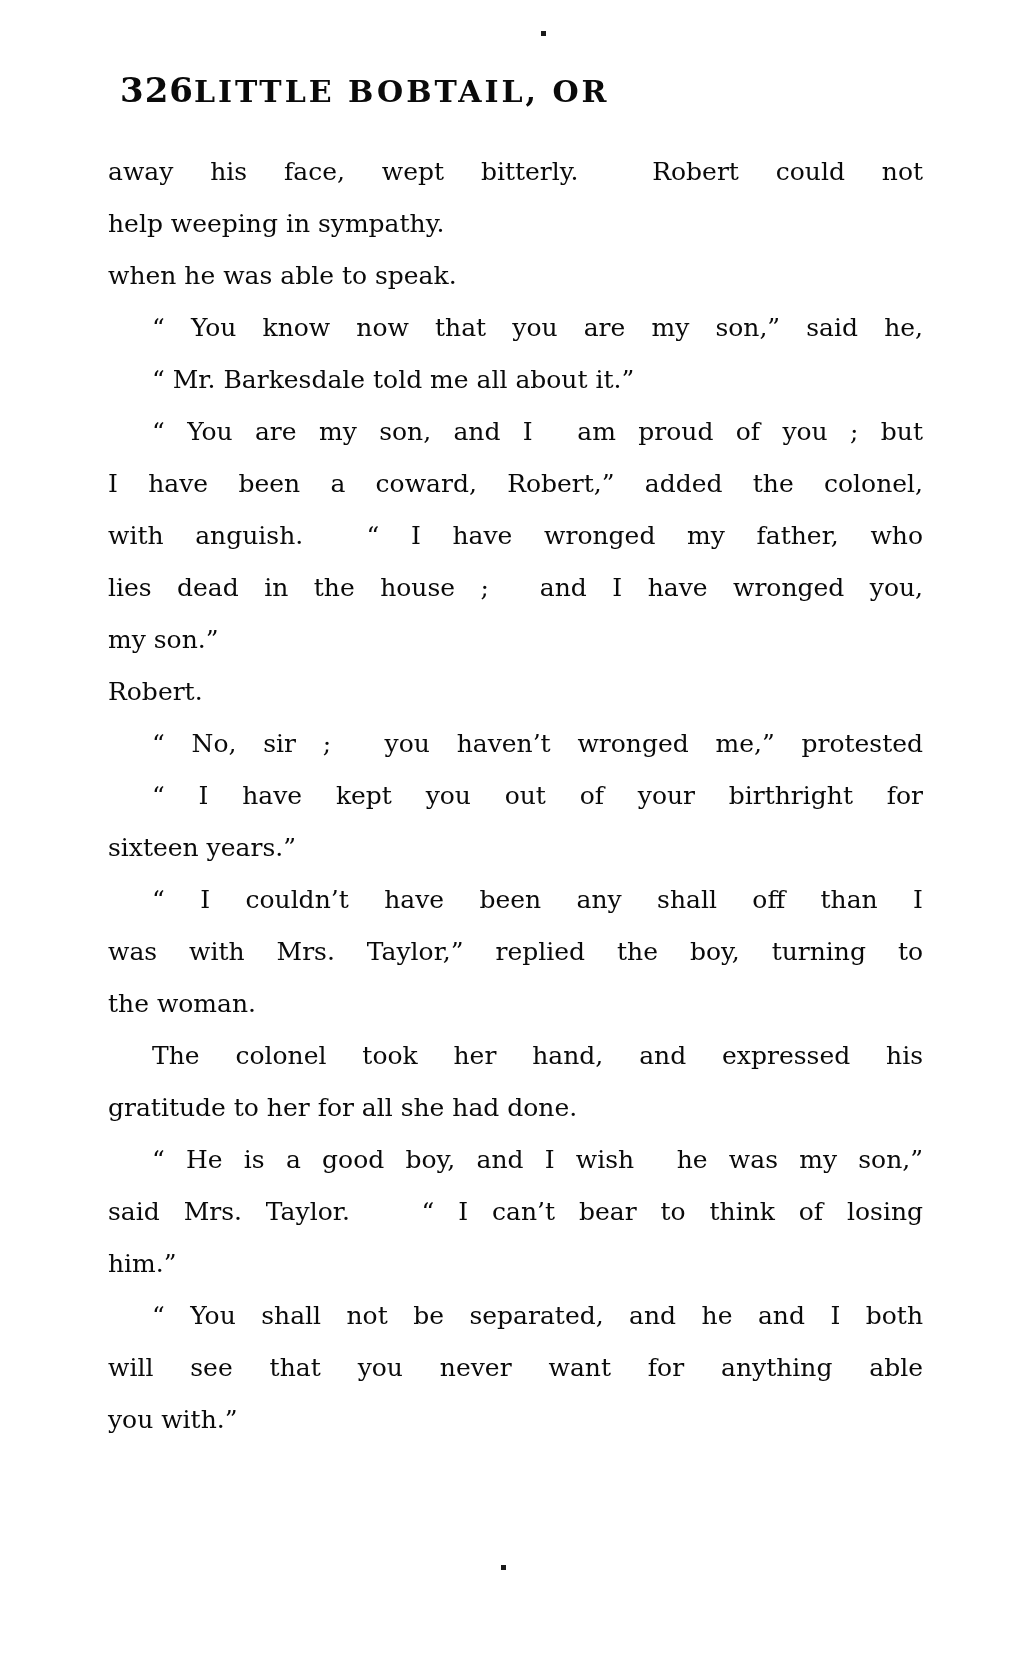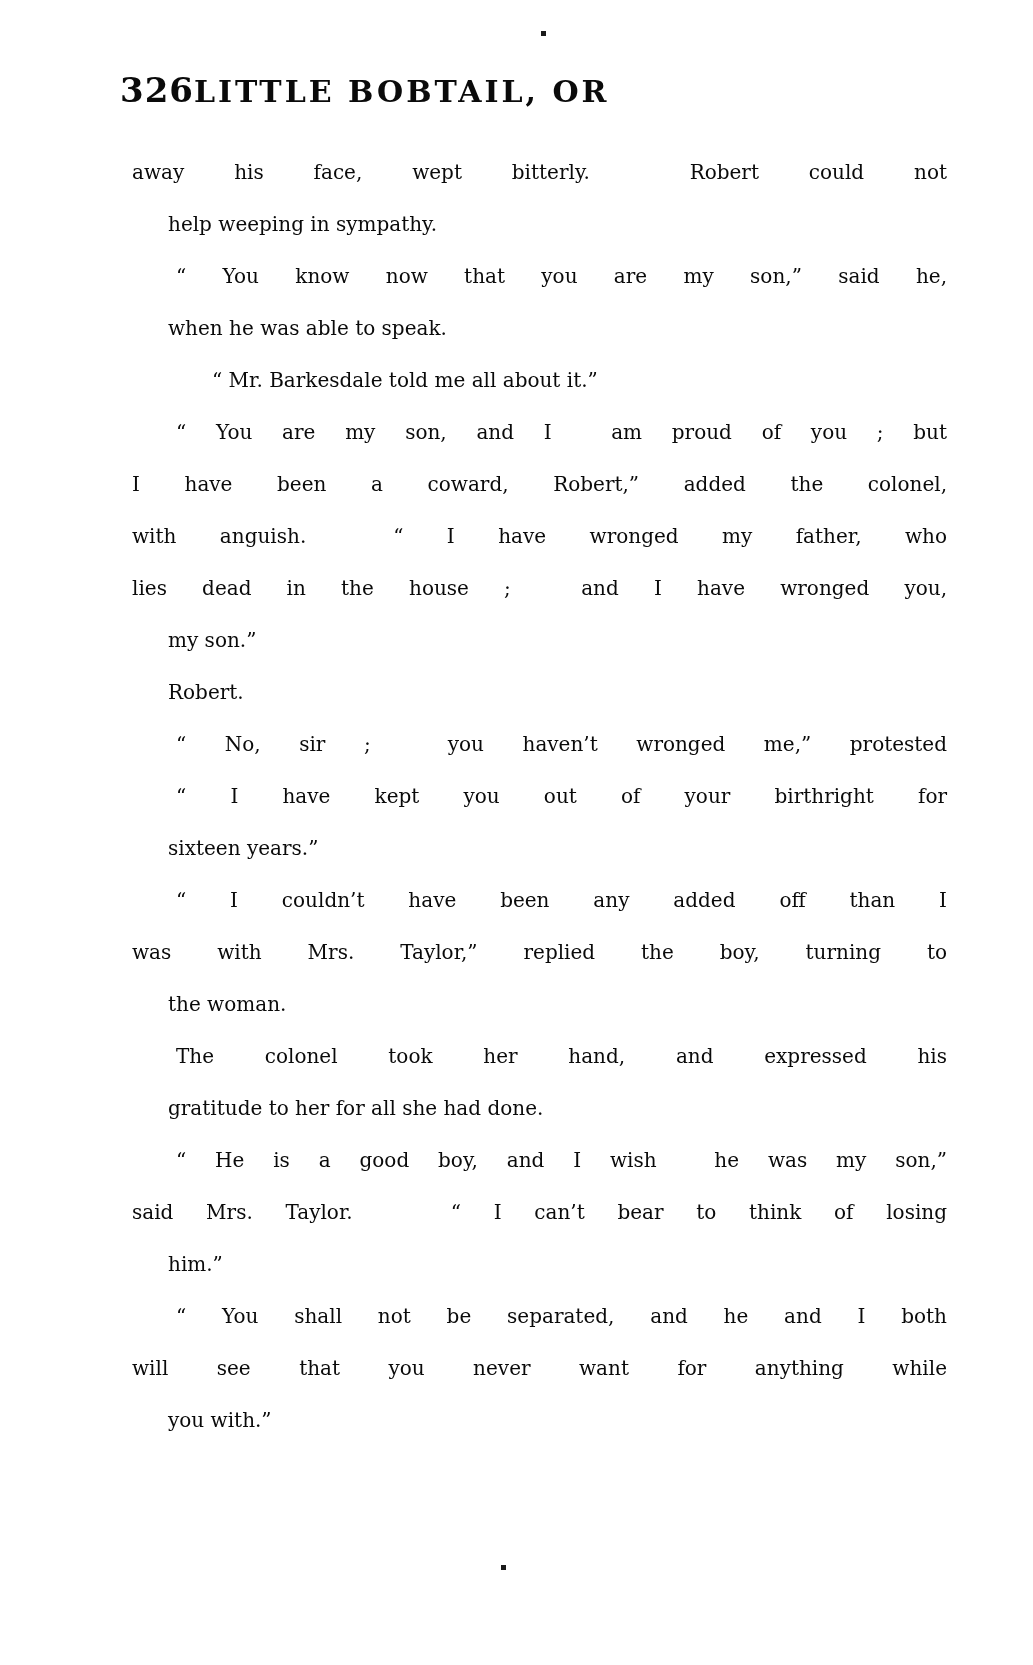--- a/index.html
+++ b/index.html
@@ -34,34 +34,33 @@
     flex: 1;
     text-align: left;
     font-size: 30px;
     font-weight: bold;
     letter-spacing: 3px;
     padding-right: 60px;
   }
   .text-block {
     position: absolute;
     top: 146px;
-    left: 132px;
+    left: 108px;
     width: 815px;
-    font-size: 20px;
+    font-size: 25px;
     line-height: 52px;
   }
   .para { margin: 0; }
   .line {
     text-align: justify;
     text-align-last: justify;
     white-space: normal;
   }
   .line.last {
     text-align-last: left;
-    margin-left: 36px;
   }
   .para.indent .line.first {
     padding-left: 44px;
   }
   .speck {
     position: absolute;
     width: 5px;
     height: 5px;
     background: #1a1a1a;
   }
@@ -76,55 +75,55 @@
   <div class="header">
     <span class="page-number">326</span>
     <span class="running-title">LITTLE BOBTAIL, OR</span>
   </div>
   <div class="text-block">
       <div class="para">
         <div class="line first">away his face, wept bitterly.&nbsp; Robert could not</div>
         <div class="line last">help weeping in sympathy.</div>
       </div>
       <div class="para indent">
+        <div class="line last">when he was able to speak.</div>
         <div class="line first">“ You know now that you are my son,” said he,</div>
-        <div class="line last">when he was able to speak.</div>
       </div>
       <div class="para indent">
         <div class="line first last">“ Mr. Barkesdale told me all about it.”</div>
       </div>
       <div class="para indent">
         <div class="line first">“ You are my son, and I&nbsp; am proud of you ; but</div>
         <div class="line">I have been a coward, Robert,” added the colonel,</div>
         <div class="line">with anguish.&nbsp; “ I have wronged my father, who</div>
         <div class="line">lies dead in the house ;&nbsp; and I have wronged you,</div>
         <div class="line last">my son.”</div>
       </div>
       <div class="para indent">
         <div class="line last">Robert.</div>
         <div class="line first">“ No, sir ;&nbsp; you haven’t wronged me,” protested</div>
       </div>
       <div class="para indent">
         <div class="line first">“ I have kept you out of your birthright for</div>
         <div class="line last">sixteen years.”</div>
       </div>
       <div class="para indent">
-        <div class="line first">“ I couldn’t have been any added off than I</div>
+        <div class="line first">“ I couldn’t have been any shall off than I</div>
         <div class="line">was with Mrs. Taylor,” replied the boy, turning to</div>
         <div class="line last">the woman.</div>
       </div>
       <div class="para indent">
         <div class="line first">The colonel took her hand, and expressed his</div>
         <div class="line last">gratitude to her for all she had done.</div>
       </div>
       <div class="para indent">
         <div class="line first">“ He is a good boy, and I wish&nbsp; he was my son,”</div>
         <div class="line">said Mrs. Taylor.&nbsp;&nbsp; “ I can’t bear to think of losing</div>
         <div class="line last">him.”</div>
       </div>
       <div class="para indent">
         <div class="line first">“ You shall not be separated, and he and I both</div>
-        <div class="line">will see that you never want for anything while</div>
+        <div class="line">will see that you never want for anything able</div>
         <div class="line last">you with.”</div>
       </div>
     </div>
   <div class="speck bottom"></div>
 </div>
 
 </body></html>

